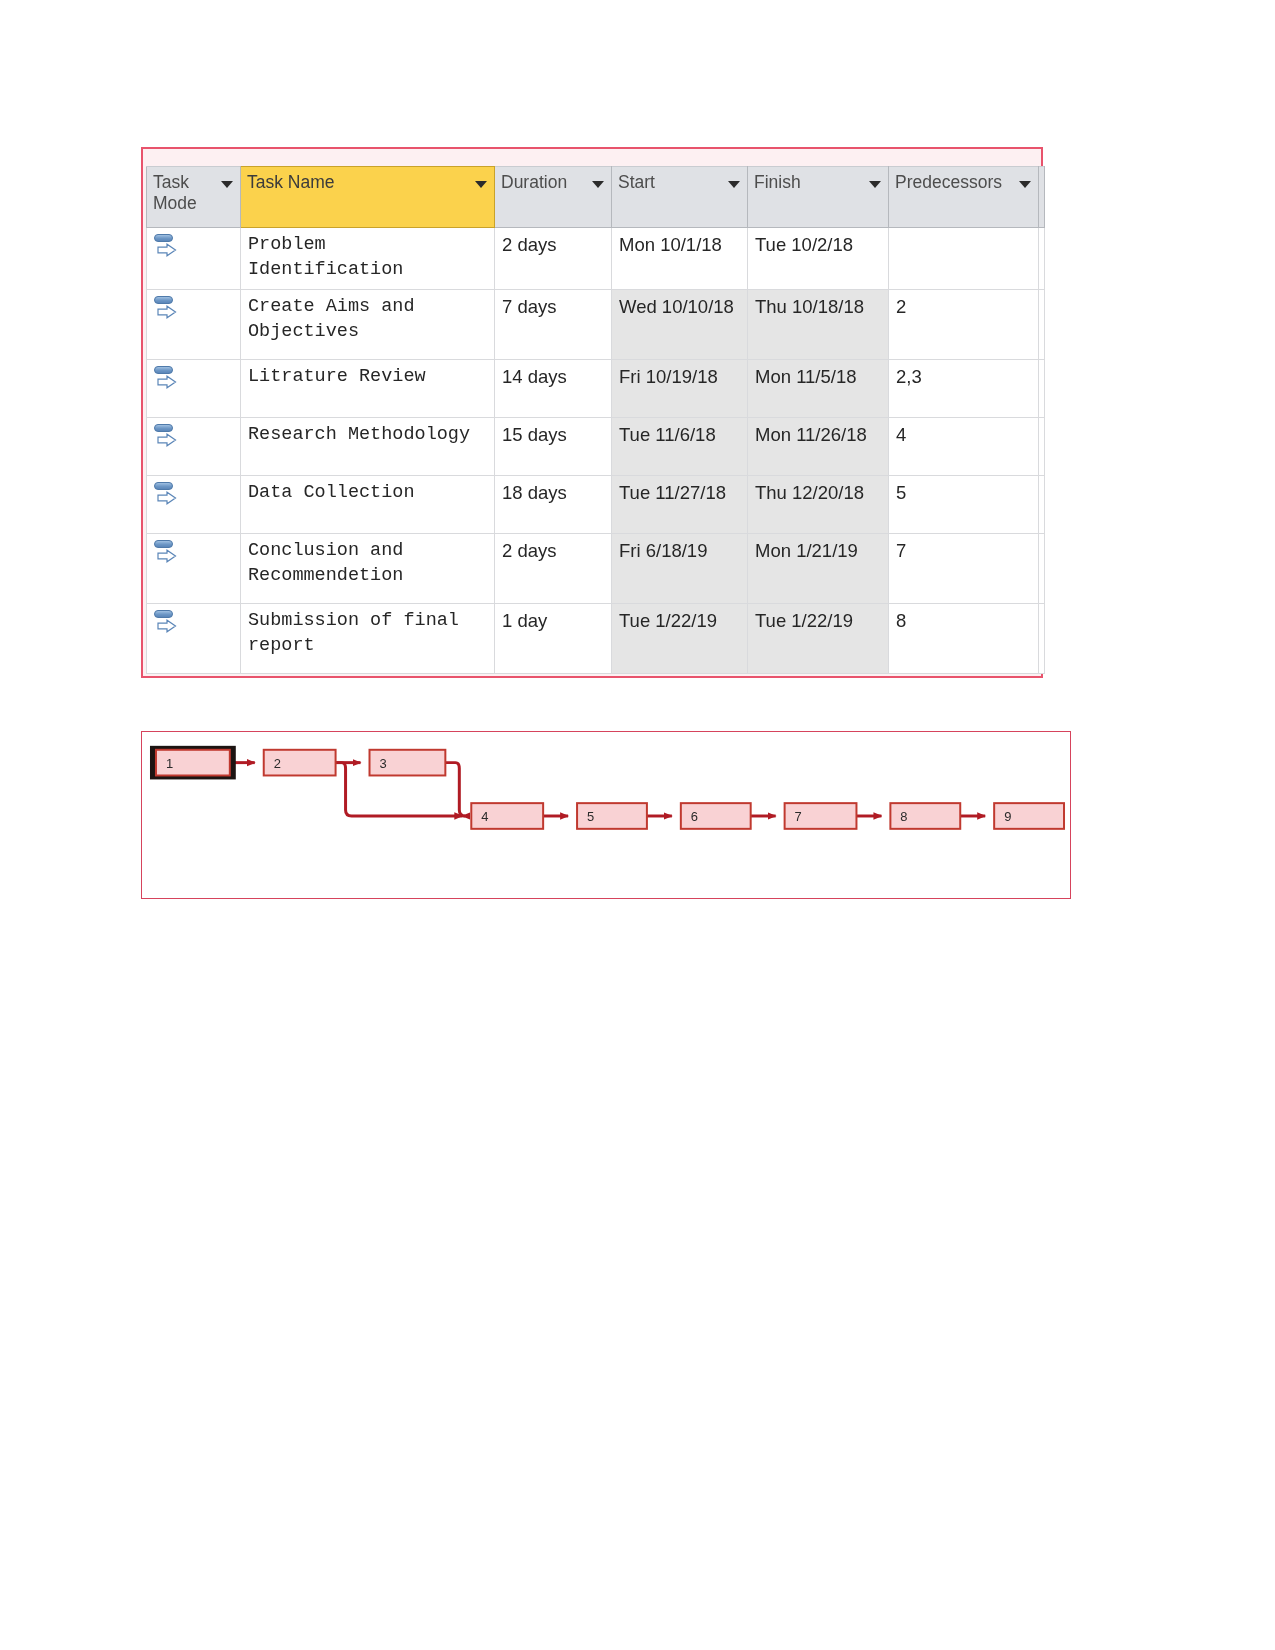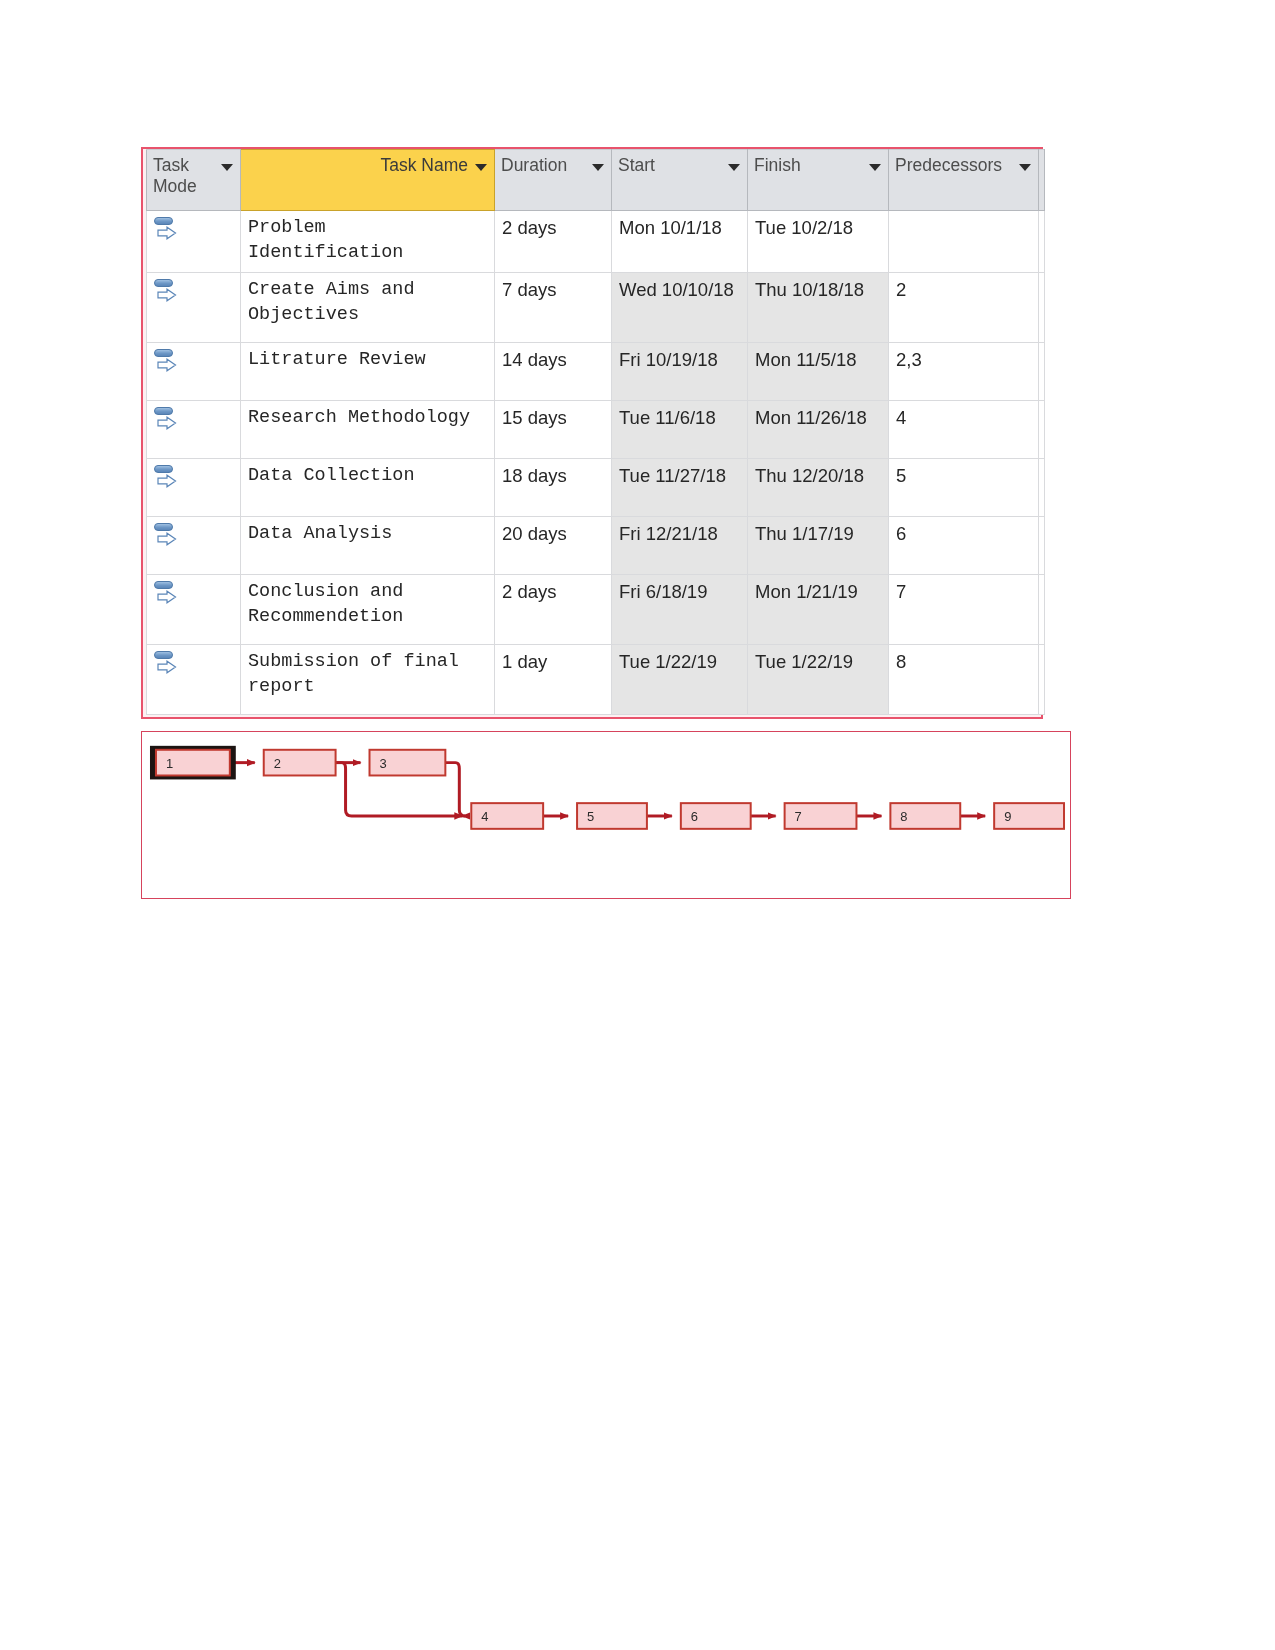--- a/index.html
+++ b/index.html
@@ -16,21 +16,21 @@
   }
 
   
   #task-table-frame {
     position: absolute;
     left: 141px;
     top: 147px;
     width: 902px;
     border: 2px solid #e8536c;
     background: #fdf0f2;
-    padding: 0 2px 2px 3px;
+    padding: 17px 2px 2px 3px;
     box-sizing: border-box;
   }
   table.proj {
     border-collapse: collapse;
     width: 100%;
     table-layout: fixed;
     background: #ffffff;
   }
 
   
@@ -46,21 +46,20 @@
     padding: 5px 6px 7px 6px;
     height: 48px;
     position: relative;
     line-height: 1.22;
   }
   table.proj thead th.hl {
     background: #fbd34e;
     background: linear-gradient(to bottom, #fbd24c 0%, #fbd24c 100%);
     border: 1px solid #c9a22a;
     color: #3b3b3b;
-    text-align: right;
   }
   .hdr-label { display: block; padding-right: 20px; }
   .caret {
     position: absolute;
     right: 7px;
     top: 14px;
     width: 0; height: 0;
     border-left: 6px solid transparent;
     border-right: 6px solid transparent;
     border-top: 7px solid #2b2b2b;
@@ -243,36 +242,20 @@
               <svg class="arw" viewBox="0 0 20 14">
                 <path d="M1,4.2 L10,4.2 L10,1.2 L18.5,7 L10,12.8 L10,9.8 L1,9.8 Z" fill="#ffffff" stroke="#5b86b8" stroke-width="1.2" stroke-linejoin="miter"></path>
               </svg>
             </span>
           </td>
           <td class="c-name">Data Collection</td>
           <td class="c-dur">18 days</td>
           <td class="c-start">Tue 11/27/18</td>
           <td class="c-finish">Thu 12/20/18</td>
           <td class="c-pred">5</td>
-          <td class="c-extra"></td>
-        </tr>
-        <tr class="sel">
-          <td class="c-mode">
-            <span class="mode-icon">
-              <span class="bar"></span>
-              <svg class="arw" viewBox="0 0 20 14">
-                <path d="M1,4.2 L10,4.2 L10,1.2 L18.5,7 L10,12.8 L10,9.8 L1,9.8 Z" fill="#ffffff" stroke="#5b86b8" stroke-width="1.2" stroke-linejoin="miter"></path>
-              </svg>
-            </span>
-          </td>
-          <td class="c-name">Data Analysis</td>
-          <td class="c-dur">20 days</td>
-          <td class="c-start">Fri 12/21/18</td>
-          <td class="c-finish">Thu 1/17/19</td>
-          <td class="c-pred">6</td>
           <td class="c-extra"></td>
         </tr>
         <tr class="sel">
           <td class="c-mode two-line">
             <span class="mode-icon">
               <span class="bar"></span>
               <svg class="arw" viewBox="0 0 20 14">
                 <path d="M1,4.2 L10,4.2 L10,1.2 L18.5,7 L10,12.8 L10,9.8 L1,9.8 Z" fill="#ffffff" stroke="#5b86b8" stroke-width="1.2" stroke-linejoin="miter"></path>
               </svg>
             </span>

